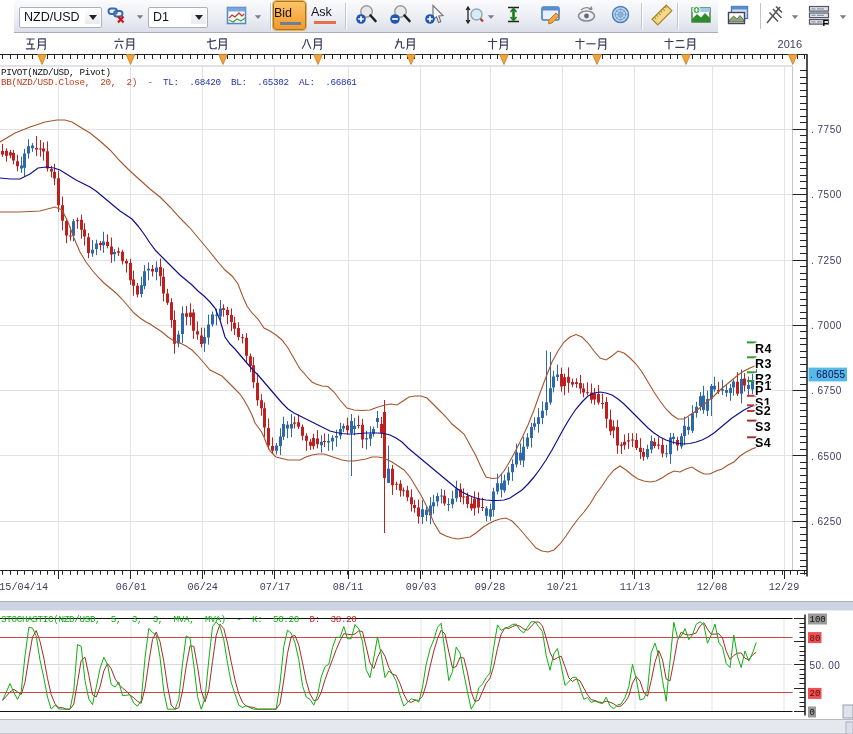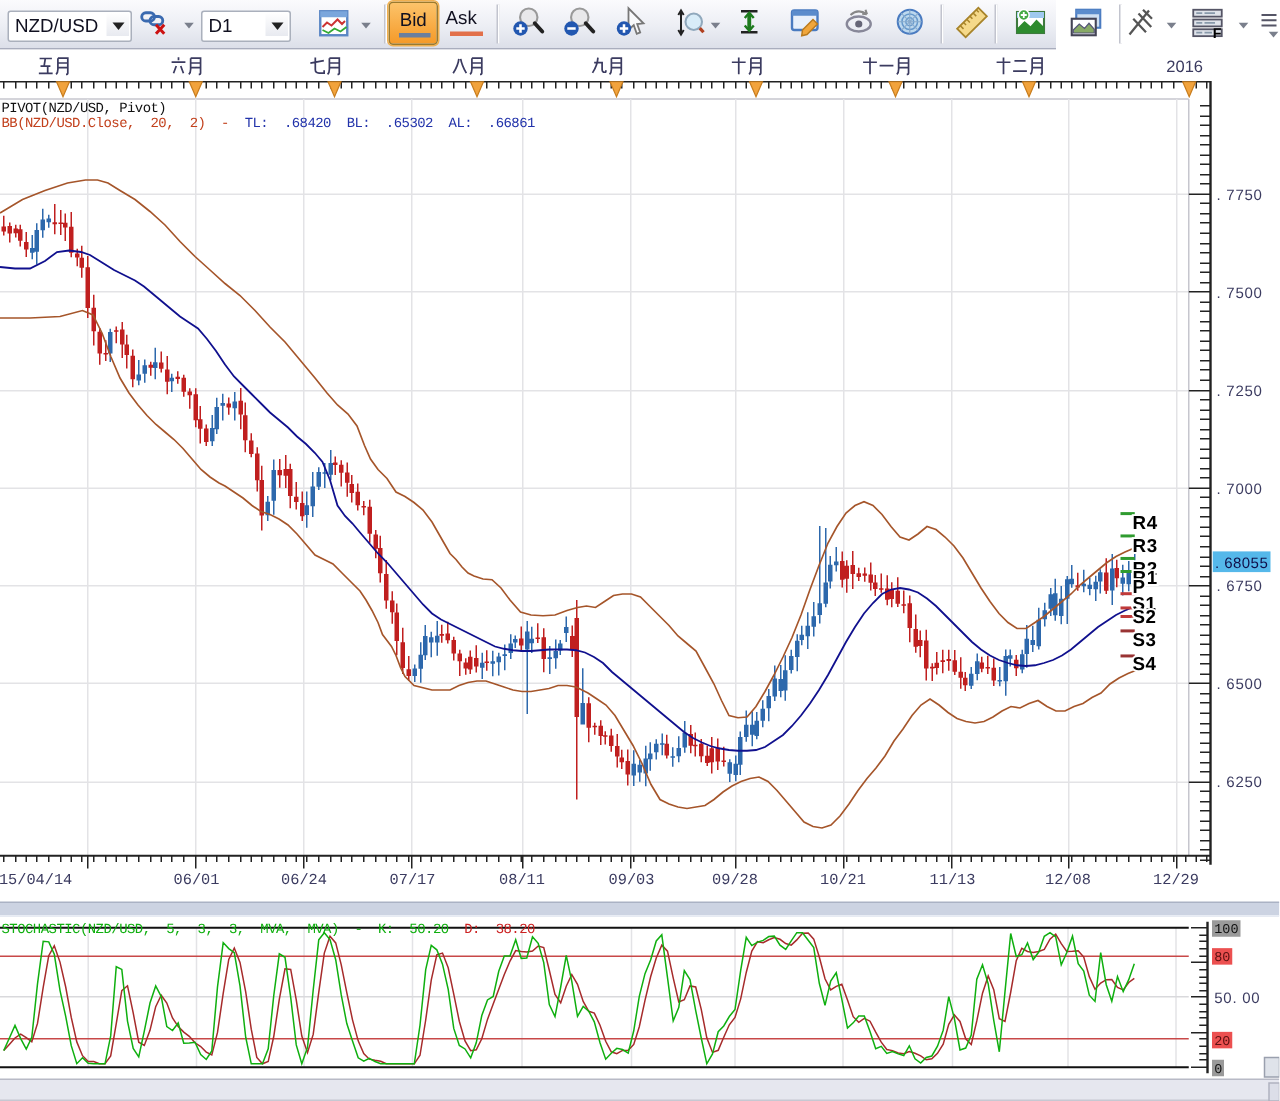--- a/index.html
+++ b/index.html
@@ -1,20 +1,20 @@
 <!DOCTYPE html>
 <html><head><meta charset="utf-8"><style>
 html,body{margin:0;padding:0;background:#fff;width:853px;height:734px;overflow:hidden}
 body{font-family:"Liberation Sans",sans-serif;position:relative}
-#toolbar{position:absolute;left:0;top:0;width:704px;height:33px;background:linear-gradient(#fbfbfd,#eceef4 55%,#dcdfe9);border-bottom:1px solid #a9adbd;box-sizing:border-box}
+#toolbar{position:absolute;left:14px;top:0;width:704px;height:33px;background:linear-gradient(#fbfbfd,#eceef4 55%,#dcdfe9);border-bottom:1px solid #a9adbd;box-sizing:border-box}
 .combo{position:absolute;top:7px;height:19px;background:#fff;border:1px solid #aab0bc;border-radius:2px}
 .cbt{position:absolute;left:4px;top:2px;font-size:12.5px;color:#101020}
 .cbb{position:absolute;right:1px;top:1px;width:15px;height:15px;background:linear-gradient(#fefefe,#e8eaf0)}
 .cbb i{position:absolute;left:3.5px;top:5.5px;width:0;height:0;border:4px solid transparent;border-top:5px solid #222;border-bottom:none}
-#bid{position:absolute;left:259px;top:1px;width:33px;height:29px;background:linear-gradient(#fcc36a,#f59a29);border:1px solid #9a7a2e;outline:1px solid #f0b050;border-radius:3px;font-size:12.5px;color:#101020;text-align:center;line-height:22px;box-sizing:border-box}
+#bid{position:absolute;left:259px;top:1px;width:33px;height:29px;background:linear-gradient(#fcc36a,#f59a29);border:1px solid #9a7a2e;outline:1px solid #f0b050;border-radius:3px;font-size:12.5px;color:#101020;line-height:22px;box-sizing:border-box}
 #ask{position:absolute;left:297px;top:1px;width:29px;height:29px;font-size:12.5px;color:#101020;text-align:left;line-height:22px}
 svg text{white-space:pre}
 </style></head>
 <body>
 <div id="toolbar">
 <div class="combo" style="left:5px;width:81px">
       <span class="cbt">NZD/USD</span>
       <span class="cbb">
         <i></i>
       </span>

